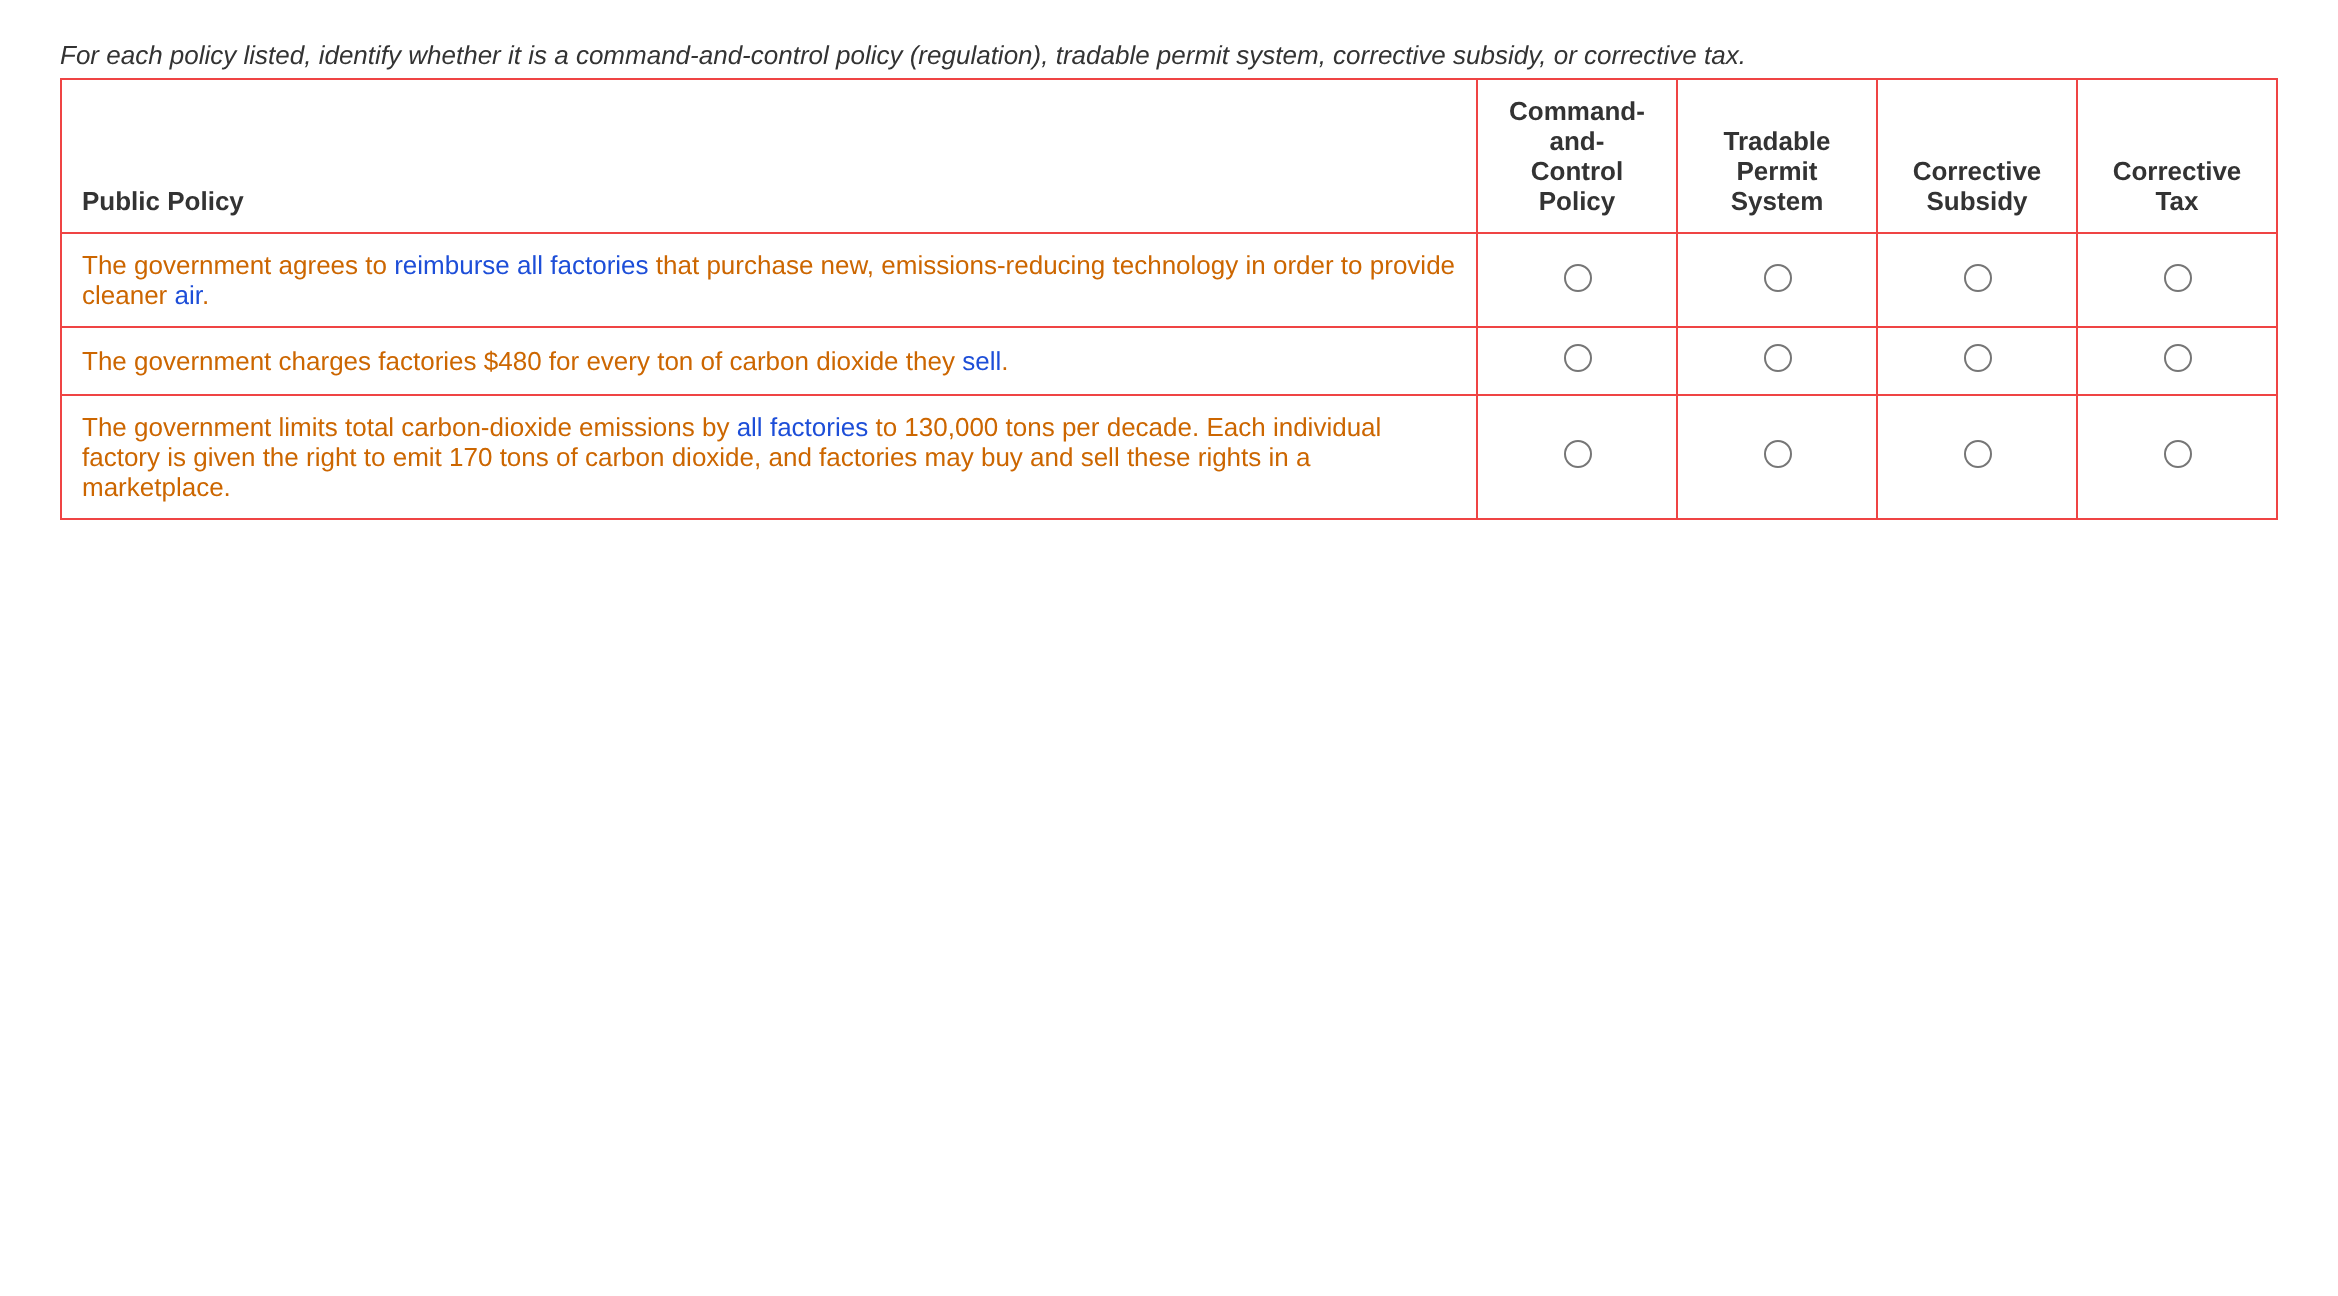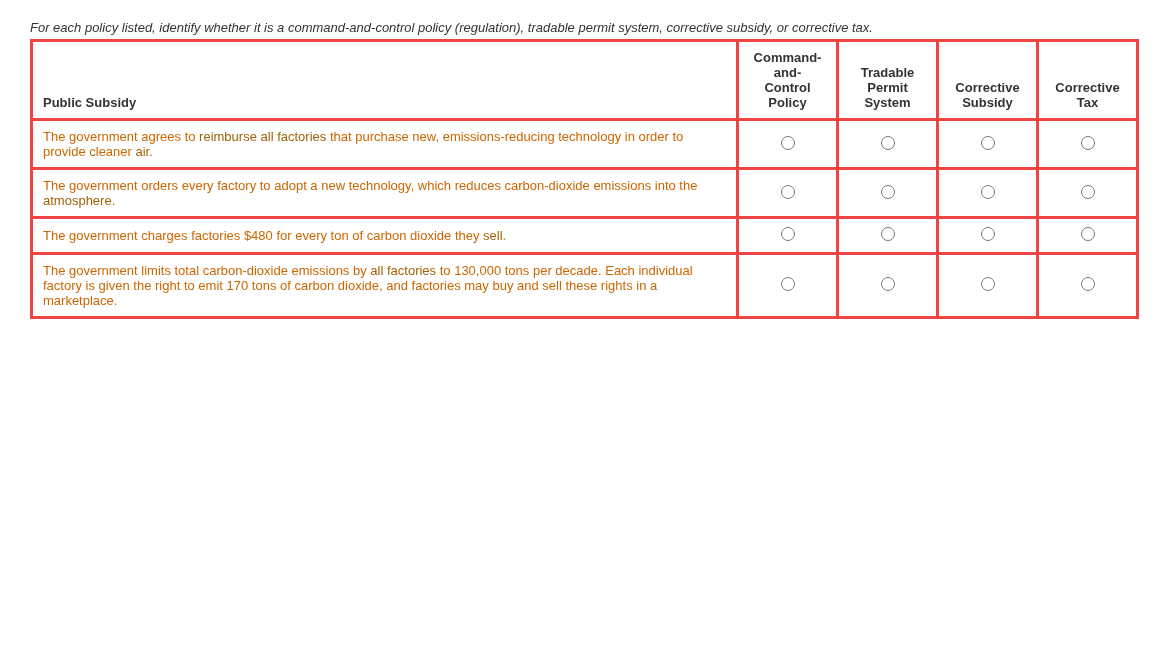--- a/index.html
+++ b/index.html
@@ -16,21 +16,21 @@
       margin-bottom: 4px;
       font-size: 13px;
     }
     table {
       border-collapse: collapse;
       width: 100%;
       max-width: 1120px;
       border: 1px solid #aaa;
     }
     th, td {
-      border: 3px solid #ef4444;
+      border: 1px solid #ef4444;
       padding: 8px 10px;
       vertical-align: middle;
       text-align: center;
     }
     th {
       font-weight: bold;
       font-size: 13px;
       vertical-align: bottom;
       background: #fff;
       color: #333;
@@ -39,21 +39,21 @@
       text-align: left;
       vertical-align: bottom;
     }
     td.policy-text {
       text-align: left;
       color: #cc6600;
       font-size: 13px;
       min-width: 500px;
     }
     td.policy-text span.highlight {
-      color: #a16207;
+      color: #1d4ed8;
     }
     .radio-cell {
       width: 100px;
     }
     input[type="radio"] {
       cursor: pointer;
       width: 14px;
       height: 14px;
       accent-color: #999;
     }
@@ -64,41 +64,34 @@
     }
   </style>
 </head>
 <body>
 
 <p class="instructions">For each policy listed, identify whether it is a command-and-control policy (regulation), tradable permit system, corrective subsidy, or corrective tax.</p>
 
 <table>
   <thead>
     <tr>
-      <th class="policy-col">Public Subsidy</th>
+      <th class="policy-col">Public Policy</th>
       <th class="col-header radio-cell">Command-<br>and-<br>Control<br>Policy</th>
       <th class="col-header radio-cell">Tradable<br>Permit<br>System</th>
       <th class="col-header radio-cell">Corrective<br>Subsidy</th>
       <th class="col-header radio-cell">Corrective<br>Tax</th>
     </tr>
   </thead>
   <tbody id="table-body">
   <tr>
         <td class="policy-text">The government agrees to <span class="highlight">reimburse</span> <span class="highlight">all</span> <span class="highlight">factories</span> that purchase new, emissions-reducing technology in order to provide cleaner <span class="highlight">air</span>.</td>
         <td class="radio-cell"><input type="radio" name="policy-row1" value="command-and-control" style=""></td>
         <td class="radio-cell"><input type="radio" name="policy-row1" value="tradable-permit" style=""></td>
         <td class="radio-cell"><input type="radio" name="policy-row1" value="corrective-subsidy" style=""></td>
         <td class="radio-cell"><input type="radio" name="policy-row1" value="corrective-tax" style=""></td>
-      </tr>
-      <tr>
-        <td class="policy-text">The government orders every factory to adopt a new technology, which reduces carbon-dioxide emissions into the <span class="highlight">atmosphere</span>.</td>
-        <td class="radio-cell"><input type="radio" name="policy-row2" value="command-and-control" style=""></td>
-        <td class="radio-cell"><input type="radio" name="policy-row2" value="tradable-permit" style=""></td>
-        <td class="radio-cell"><input type="radio" name="policy-row2" value="corrective-subsidy" style=""></td>
-        <td class="radio-cell"><input type="radio" name="policy-row2" value="corrective-tax" style=""></td>
       </tr>
       <tr>
         <td class="policy-text">The government charges factories $480 for every ton of carbon dioxide they <span class="highlight">sell</span>.</td>
         <td class="radio-cell"><input type="radio" name="policy-row3" value="command-and-control" style=""></td>
         <td class="radio-cell"><input type="radio" name="policy-row3" value="tradable-permit" style=""></td>
         <td class="radio-cell"><input type="radio" name="policy-row3" value="corrective-subsidy" style=""></td>
         <td class="radio-cell"><input type="radio" name="policy-row3" value="corrective-tax" style=""></td>
       </tr>
       <tr>
         <td class="policy-text">The government limits total carbon-dioxide emissions by <span class="highlight">all</span> <span class="highlight">factories</span> to 130,000 tons per decade. Each individual factory is given the right to emit 170 tons of carbon dioxide, and factories may buy and sell these rights in a marketplace.</td>

